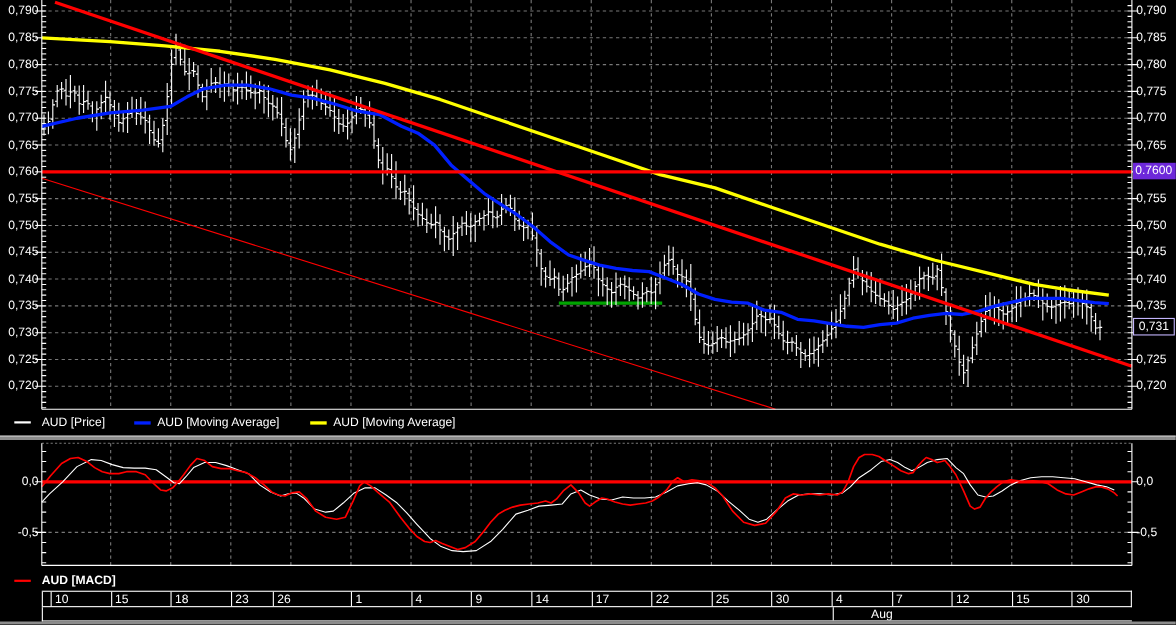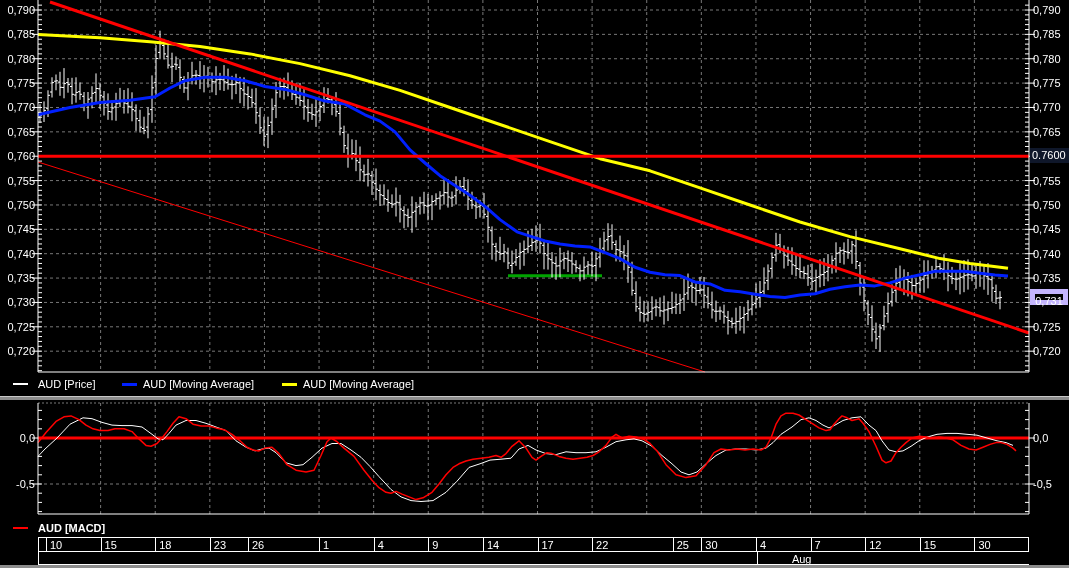--- a/index.html
+++ b/index.html
@@ -2,24 +2,24 @@
 <html><head>
 <meta charset="utf-8">
 <style>
   html,body{margin:0;padding:0;background:#000;}
   #root{position:relative;width:1069px;height:568px;background:#000;overflow:hidden;
         font-family:"Liberation Sans",sans-serif;color:#fff;}
   svg{position:absolute;left:0;}
   .ylab{position:absolute;height:14px;line-height:14px;font-size:11px;color:#fff;}
   .ylab.left{left:0;width:35px;text-align:right;}
   .ylab.right{left:1033px;width:36px;text-align:left;}
-  #hline-label{position:absolute;left:1030px;top:148px;width:39px;height:15px;background:#0f172a;
+  #hline-label{position:absolute;left:1030px;top:148px;width:39px;height:15px;background:#6d28d9;
                color:#fff;font-size:11px;line-height:15px;padding-left:2px;box-sizing:border-box;overflow:hidden;}
   #last-price-label{position:absolute;left:1030px;top:289px;width:38px;height:16px;background:#000;
-               border:5px solid #c4b5fd;color:#fff;font-size:11px;line-height:14px;text-align:center;box-sizing:border-box;}
+               border:1px solid #c4b5fd;color:#fff;font-size:11px;line-height:14px;text-align:center;box-sizing:border-box;}
   .legend{position:absolute;left:0;width:1069px;height:17px;font-size:11px;}
   .legend .dash{position:absolute;top:7px;width:15px;height:2px;}
   .legend .dash.thick{height:3px;}
   .legend .ltxt{position:absolute;top:1px;height:14px;line-height:14px;color:#fff;}
   #main-legend{top:376px;}
   #macd-legend{top:520px;font-weight:bold;}
   #splitter{position:absolute;left:0;top:396px;width:1069px;height:4px;background:#8c8c8c;border-top:1px solid #c8c8c8;box-sizing:border-box;}
   #bottom-strip{position:absolute;left:0;top:565px;width:1069px;height:3px;background:#8c8c8c;}
   #date-axis{position:absolute;left:38px;top:537px;width:992px;height:28px;font-size:11px;}
   .drow{position:absolute;left:0;width:991px;box-sizing:border-box;}
@@ -380,21 +380,21 @@
         <div class="dcell" style="left: 62.6px; width: 54.6px;">15</div>
         <div class="dcell" style="left: 117.2px; width: 54.6px;">18</div>
         <div class="dcell" style="left: 171.8px; width: 54.6px;">23</div>
         <div class="dcell" style="left: 210px; width: 54.6px;">26</div>
         <div class="dcell" style="left: 281.1px; width: 54.6px;">1</div>
         <div class="dcell" style="left: 335.7px; width: 54.6px;">4</div>
         <div class="dcell" style="left: 390.3px; width: 54.6px;">9</div>
         <div class="dcell" style="left: 444.9px; width: 54.6px;">14</div>
         <div class="dcell" style="left: 499.5px; width: 54.6px;">17</div>
         <div class="dcell" style="left: 554.1px; width: 54.6px;">22</div>
-        <div class="dcell" style="left: 608.7px; width: 54.6px; margin-left: 26px;">25</div>
+        <div class="dcell" style="left: 608.7px; width: 54.6px;">25</div>
         <div class="dcell" style="left: 663.3px; width: 54.6px;">30</div>
         <div class="dcell" style="left: 717.9px; width: 54.6px;">4</div>
         <div class="dcell" style="left: 772.6px; width: 54.6px;">7</div>
         <div class="dcell" style="left: 827.2px; width: 54.6px;">12</div>
         <div class="dcell" style="left: 881.8px; width: 54.6px;">15</div>
         <div class="dcell" style="left: 936.4px; width: 54.6px;">30</div>
       </div>
       <div class="drow" style="top: 15px; height: 13px; border-bottom: 1px solid rgb(255, 255, 255); border-left: 1px solid rgb(255, 255, 255);">
         <div class="dcell" style="left: 281.1px; width: 436.9px; margin-top: 34px;">Jul</div>
         <div class="dcell" style="left: 717.9px; width: 273.1px; padding-left: 34px;">Aug</div>

